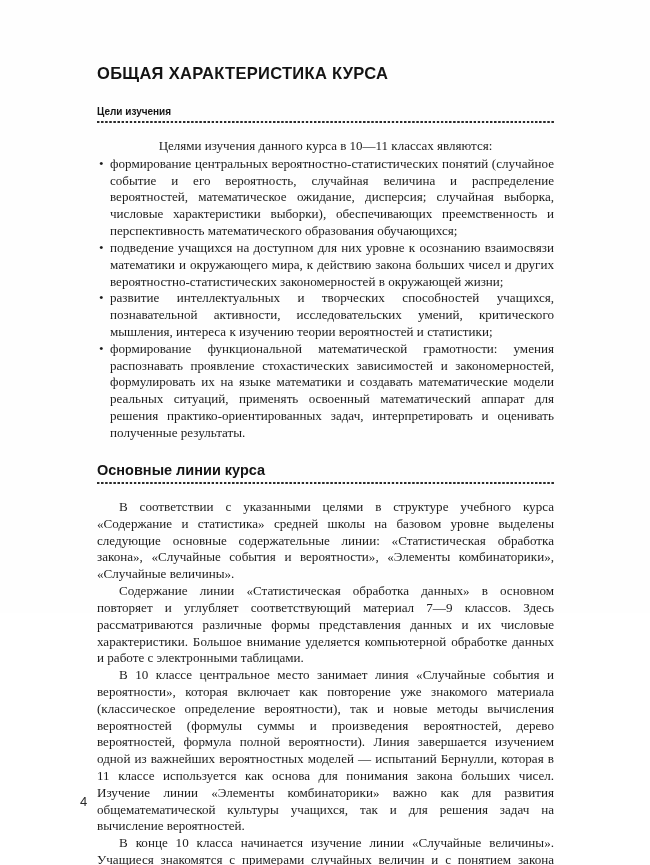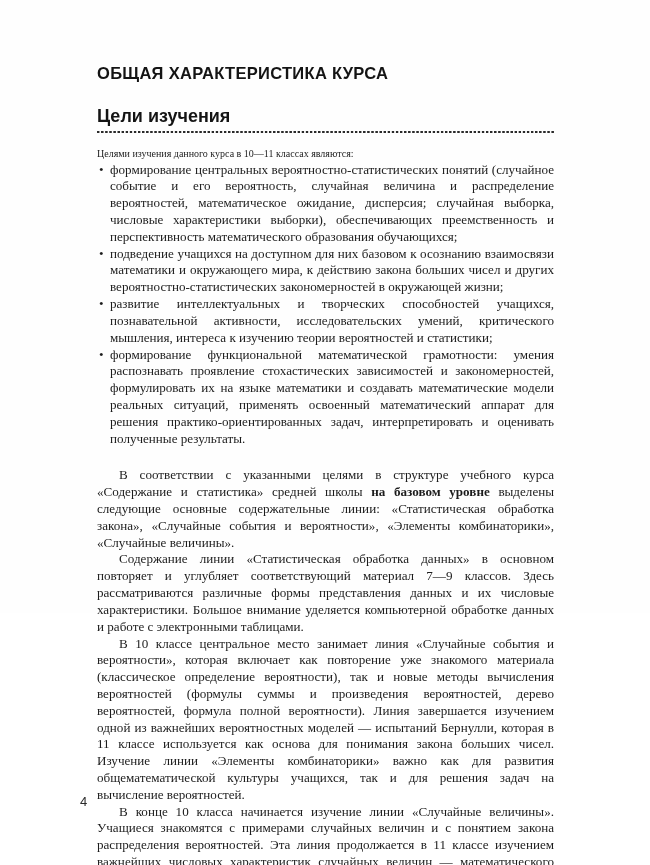--- a/index.html
+++ b/index.html
@@ -43,21 +43,21 @@
   }
 
   
   .section-head {
     margin: 0 0 14px 0;
   }
   .section-head .label {
     display: block;
     font-family: "Liberation Sans", "DejaVu Sans", sans-serif;
     font-weight: bold;
-    font-size: 18px;
+    font-size: 10px;
     color: #141414;
     line-height: 1.2;
     margin-bottom: 3px;
   }
   .section-head.big .label {
     font-size: 14.5px;
   }
   .section-head .rule {
     display: block;
     height: 3px;
@@ -74,23 +74,23 @@
     line-height: 1.285;
     text-align: justify;
     text-justify: inter-word;
     hyphens: manual;
   }
   p.body.indent {
     text-indent: 22px;
   }
   p.lead {
     margin: 0 0 1px 0;
-    font-size: 10px;
+    font-size: 13px;
     line-height: 1.285;
-    text-align: left;
+    text-align: center;
   }
 
   
   ul.bullets {
     list-style: none;
     margin: 0;
     padding: 0;
   }
   ul.bullets li {
     position: relative;
@@ -103,21 +103,21 @@
   }
   ul.bullets li .dot {
     position: absolute;
     left: 2px;
     top: 0;
     font-size: 13.1px;
     line-height: 1.285;
   }
   .gap-before-section { height: 20px; }
 
-  b.strong { font-weight: bold; margin-top: 32px; }
+  b.strong { font-weight: normal; margin-top: 32px; }
 
   
   .folio {
     position: absolute;
     left: 80px;
     top: 794px;
     font-family: "Liberation Sans", "DejaVu Sans", sans-serif;
     font-size: 13px;
     font-weight: normal;
     color: #2a2a2a;
@@ -139,34 +139,38 @@
 
     <p class="lead">Целями изучения данного курса в 10—11 классах являются:</p>
 
     <ul class="bullets">
       <li>
         <span class="dot">•</span>
         <span>формирование центральных вероятностно-статистических понятий (случайное событие и его вероятность, случайная величина и распределение вероятностей, математическое ожидание, дисперсия; случайная выборка, числовые характеристики выборки), обеспечивающих преемственность и перспективность математического образования обучающихся;</span>
       </li>
       <li>
         <span class="dot">•</span>
-        <span>подведение учащихся на доступном для них базовом к осознанию взаимосвязи математики и окружающего мира, к действию закона больших чисел и других вероятностно-статистических закономерностей в окружающей жизни;</span>
+        <span>подведение учащихся на доступном для них уровне к осознанию взаимосвязи математики и окружающего мира, к действию закона больших чисел и других вероятностно-статистических закономерностей в окружающей жизни;</span>
       </li>
       <li>
         <span class="dot">•</span>
         <span>развитие интеллектуальных и творческих способностей учащихся, познавательной активности, исследовательских умений, критического мышления, интереса к изучению теории вероятностей и статистики;</span>
       </li>
       <li>
         <span class="dot">•</span>
         <span>формирование функциональной математической грамотности: умения распознавать проявление стохастических зависимостей и закономерностей, формулировать их на языке математики и создавать математические модели реальных ситуаций, применять освоенный математический аппарат для решения практико-ориентированных задач, интерпретировать и оценивать полученные результаты.</span>
       </li>
     </ul>
 
     <div class="gap-before-section"></div>
 
+    <div class="section-head big">
+      <span class="label">Основные линии курса</span>
+      <span class="rule"></span>
+    </div>
 
     <p class="body indent"><span>В соответствии с указанными целями в структуре учебного курса «Содержание и статистика» средней школы </span><b class="strong">на базовом уровне</b><span> выделены следующие основные содержательные линии: «Статистическая обработка закона», «Случайные события и вероятности», «Элементы комбинаторики», «Случайные величины».</span></p>
 
     <p class="body indent">Содержание линии «Статистическая обработка данных» в основном повторяет и углубляет соответствующий материал 7—9 классов. Здесь рассматриваются различные формы представления данных и их числовые характеристики. Большое внимание уделяется компьютерной обработке данных и работе с электронными таблицами.</p>
 
     <p class="body indent">В 10 классе центральное место занимает линия «Случайные события и вероятности», которая включает как повторение уже знакомого материала (классическое определение вероятности), так и новые методы вычисления вероятностей (формулы суммы и произведения вероятностей, дерево вероятностей, формула полной вероятности). Линия завершается изучением одной из важнейших вероятностных моделей — испытаний Бернулли, которая в 11 классе используется как основа для понимания закона больших чисел. Изучение линии «Элементы комбинаторики» важно как для развития общематематической культуры учащихся, так и для решения задач на вычисление вероятностей.</p>
 
     <p class="body indent">В конце 10 класса начинается изучение линии «Случайные величины». Учащиеся знакомятся с примерами случайных величин и с понятием закона распределения вероятностей. Эта линия продолжается в 11 классе изучением важнейших числовых характеристик случайных величин — математического ожидания и дисперсии. Изуче-</p>
 
   </div>

